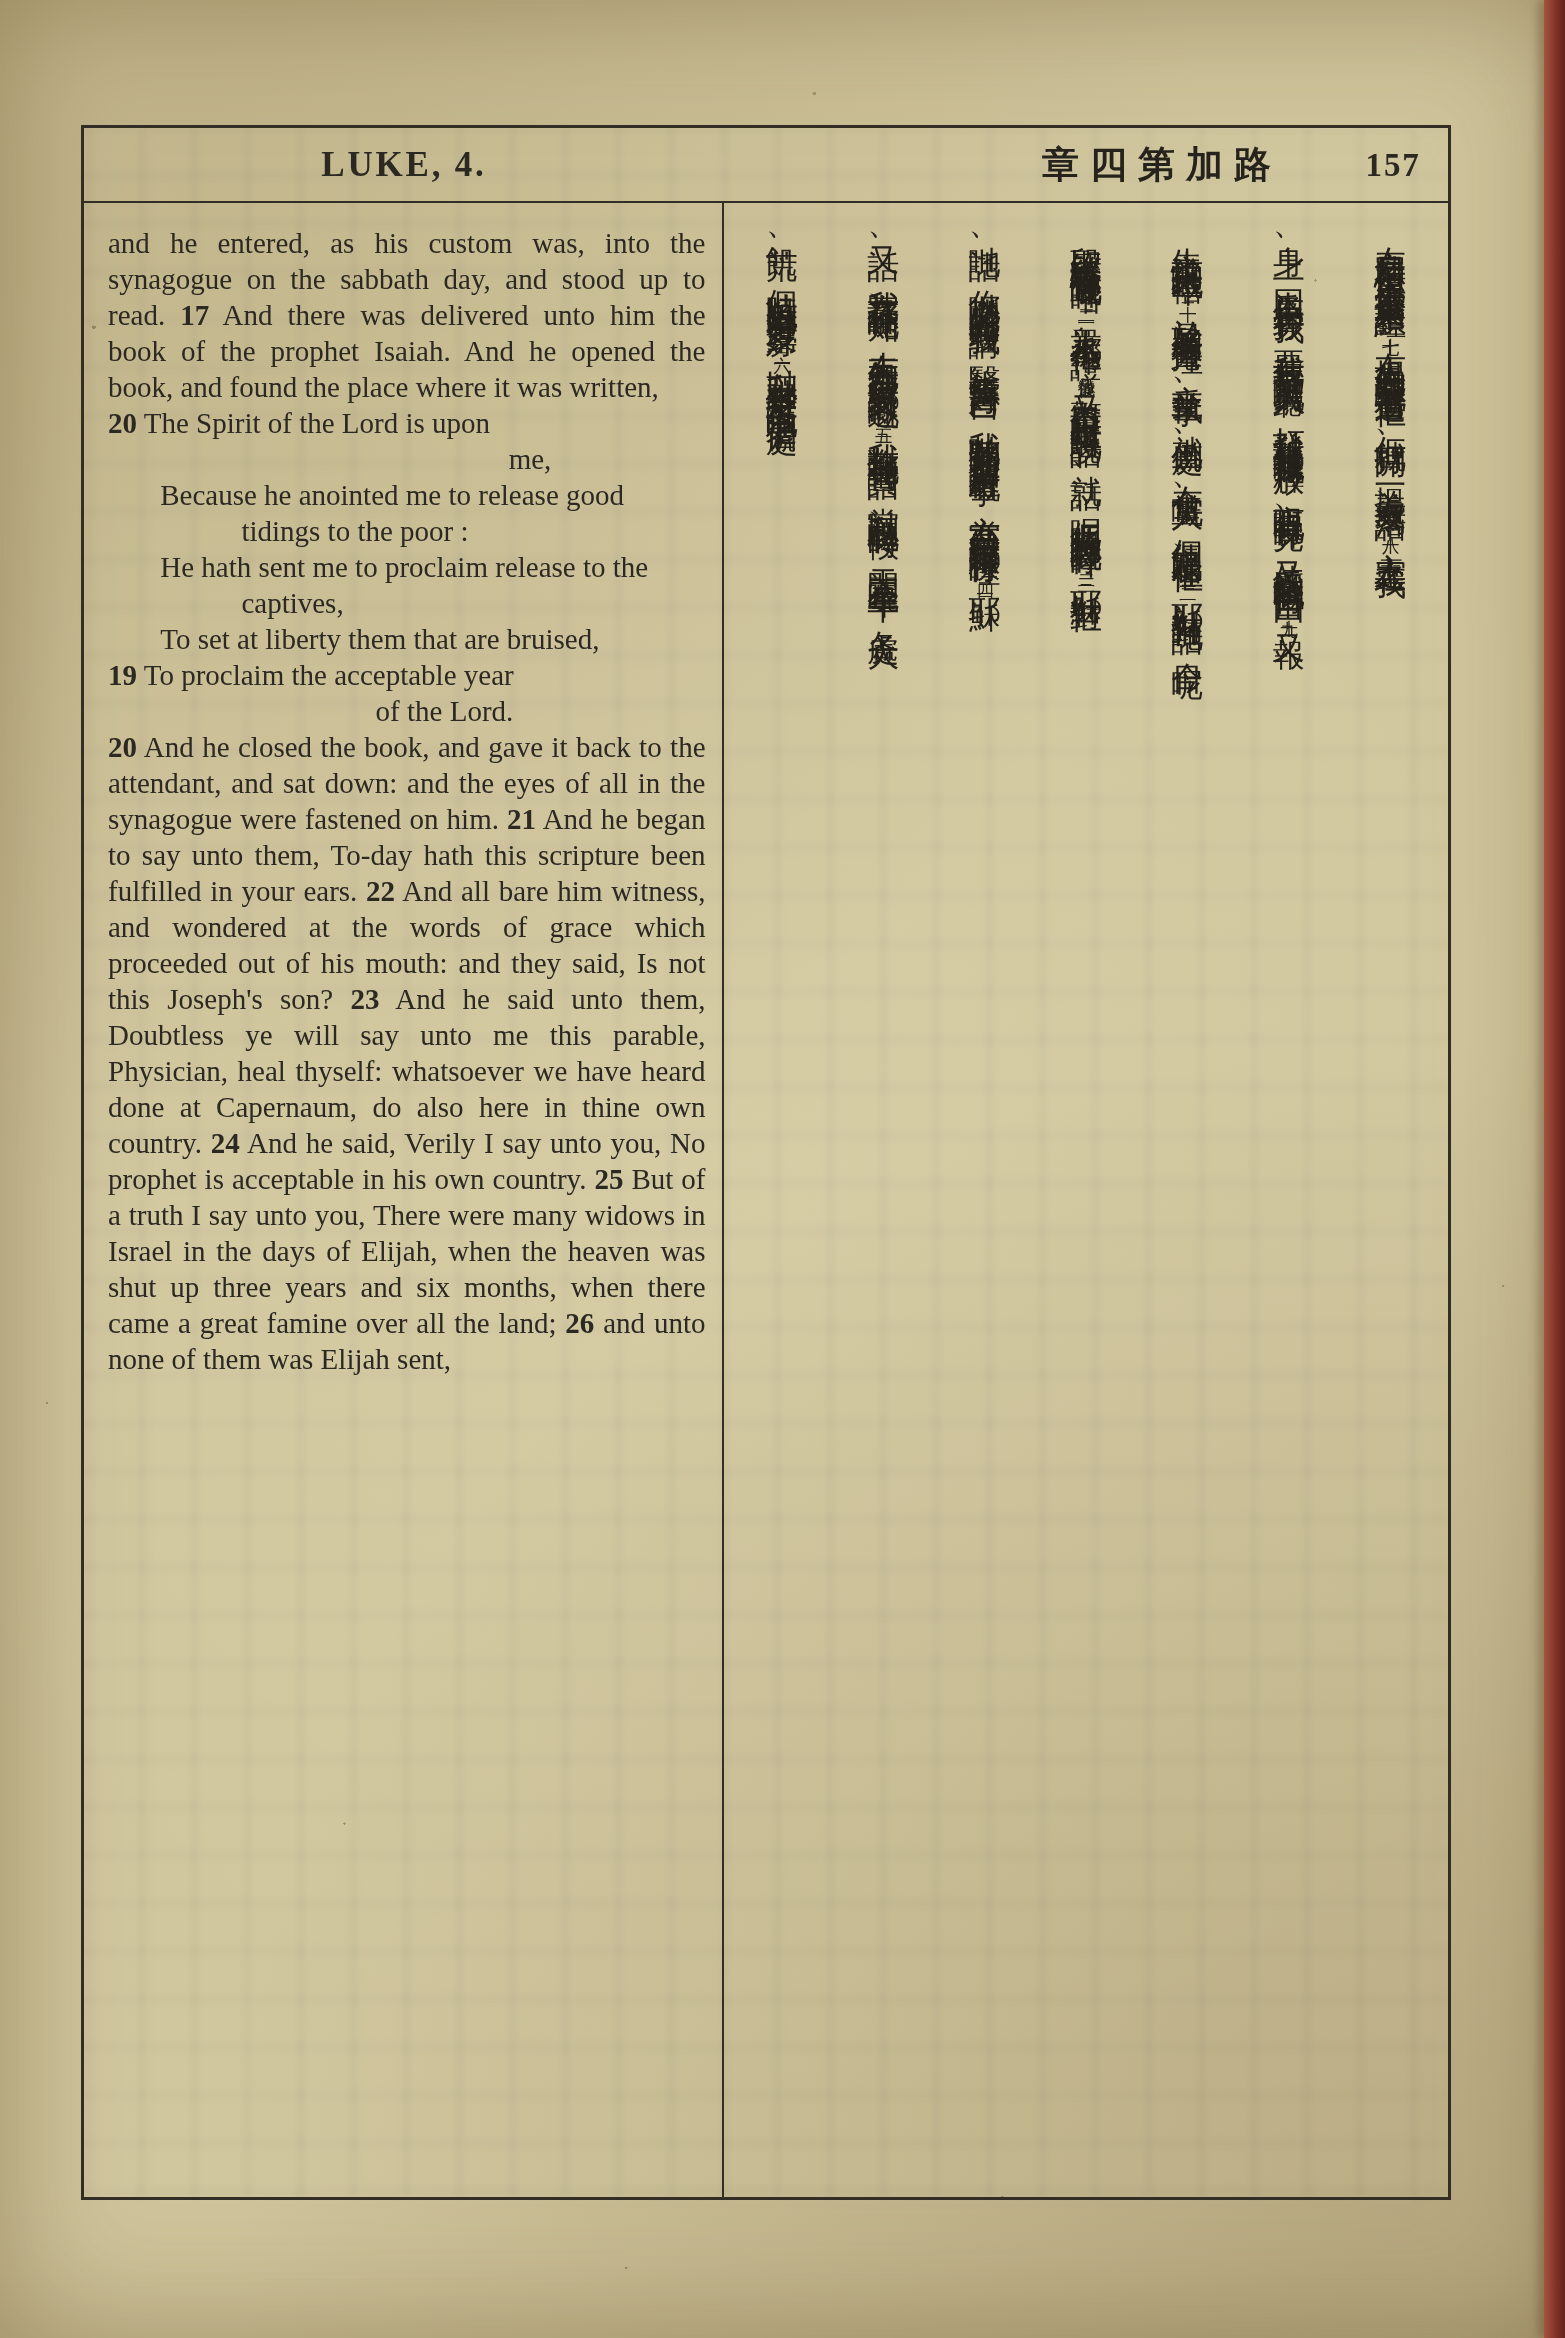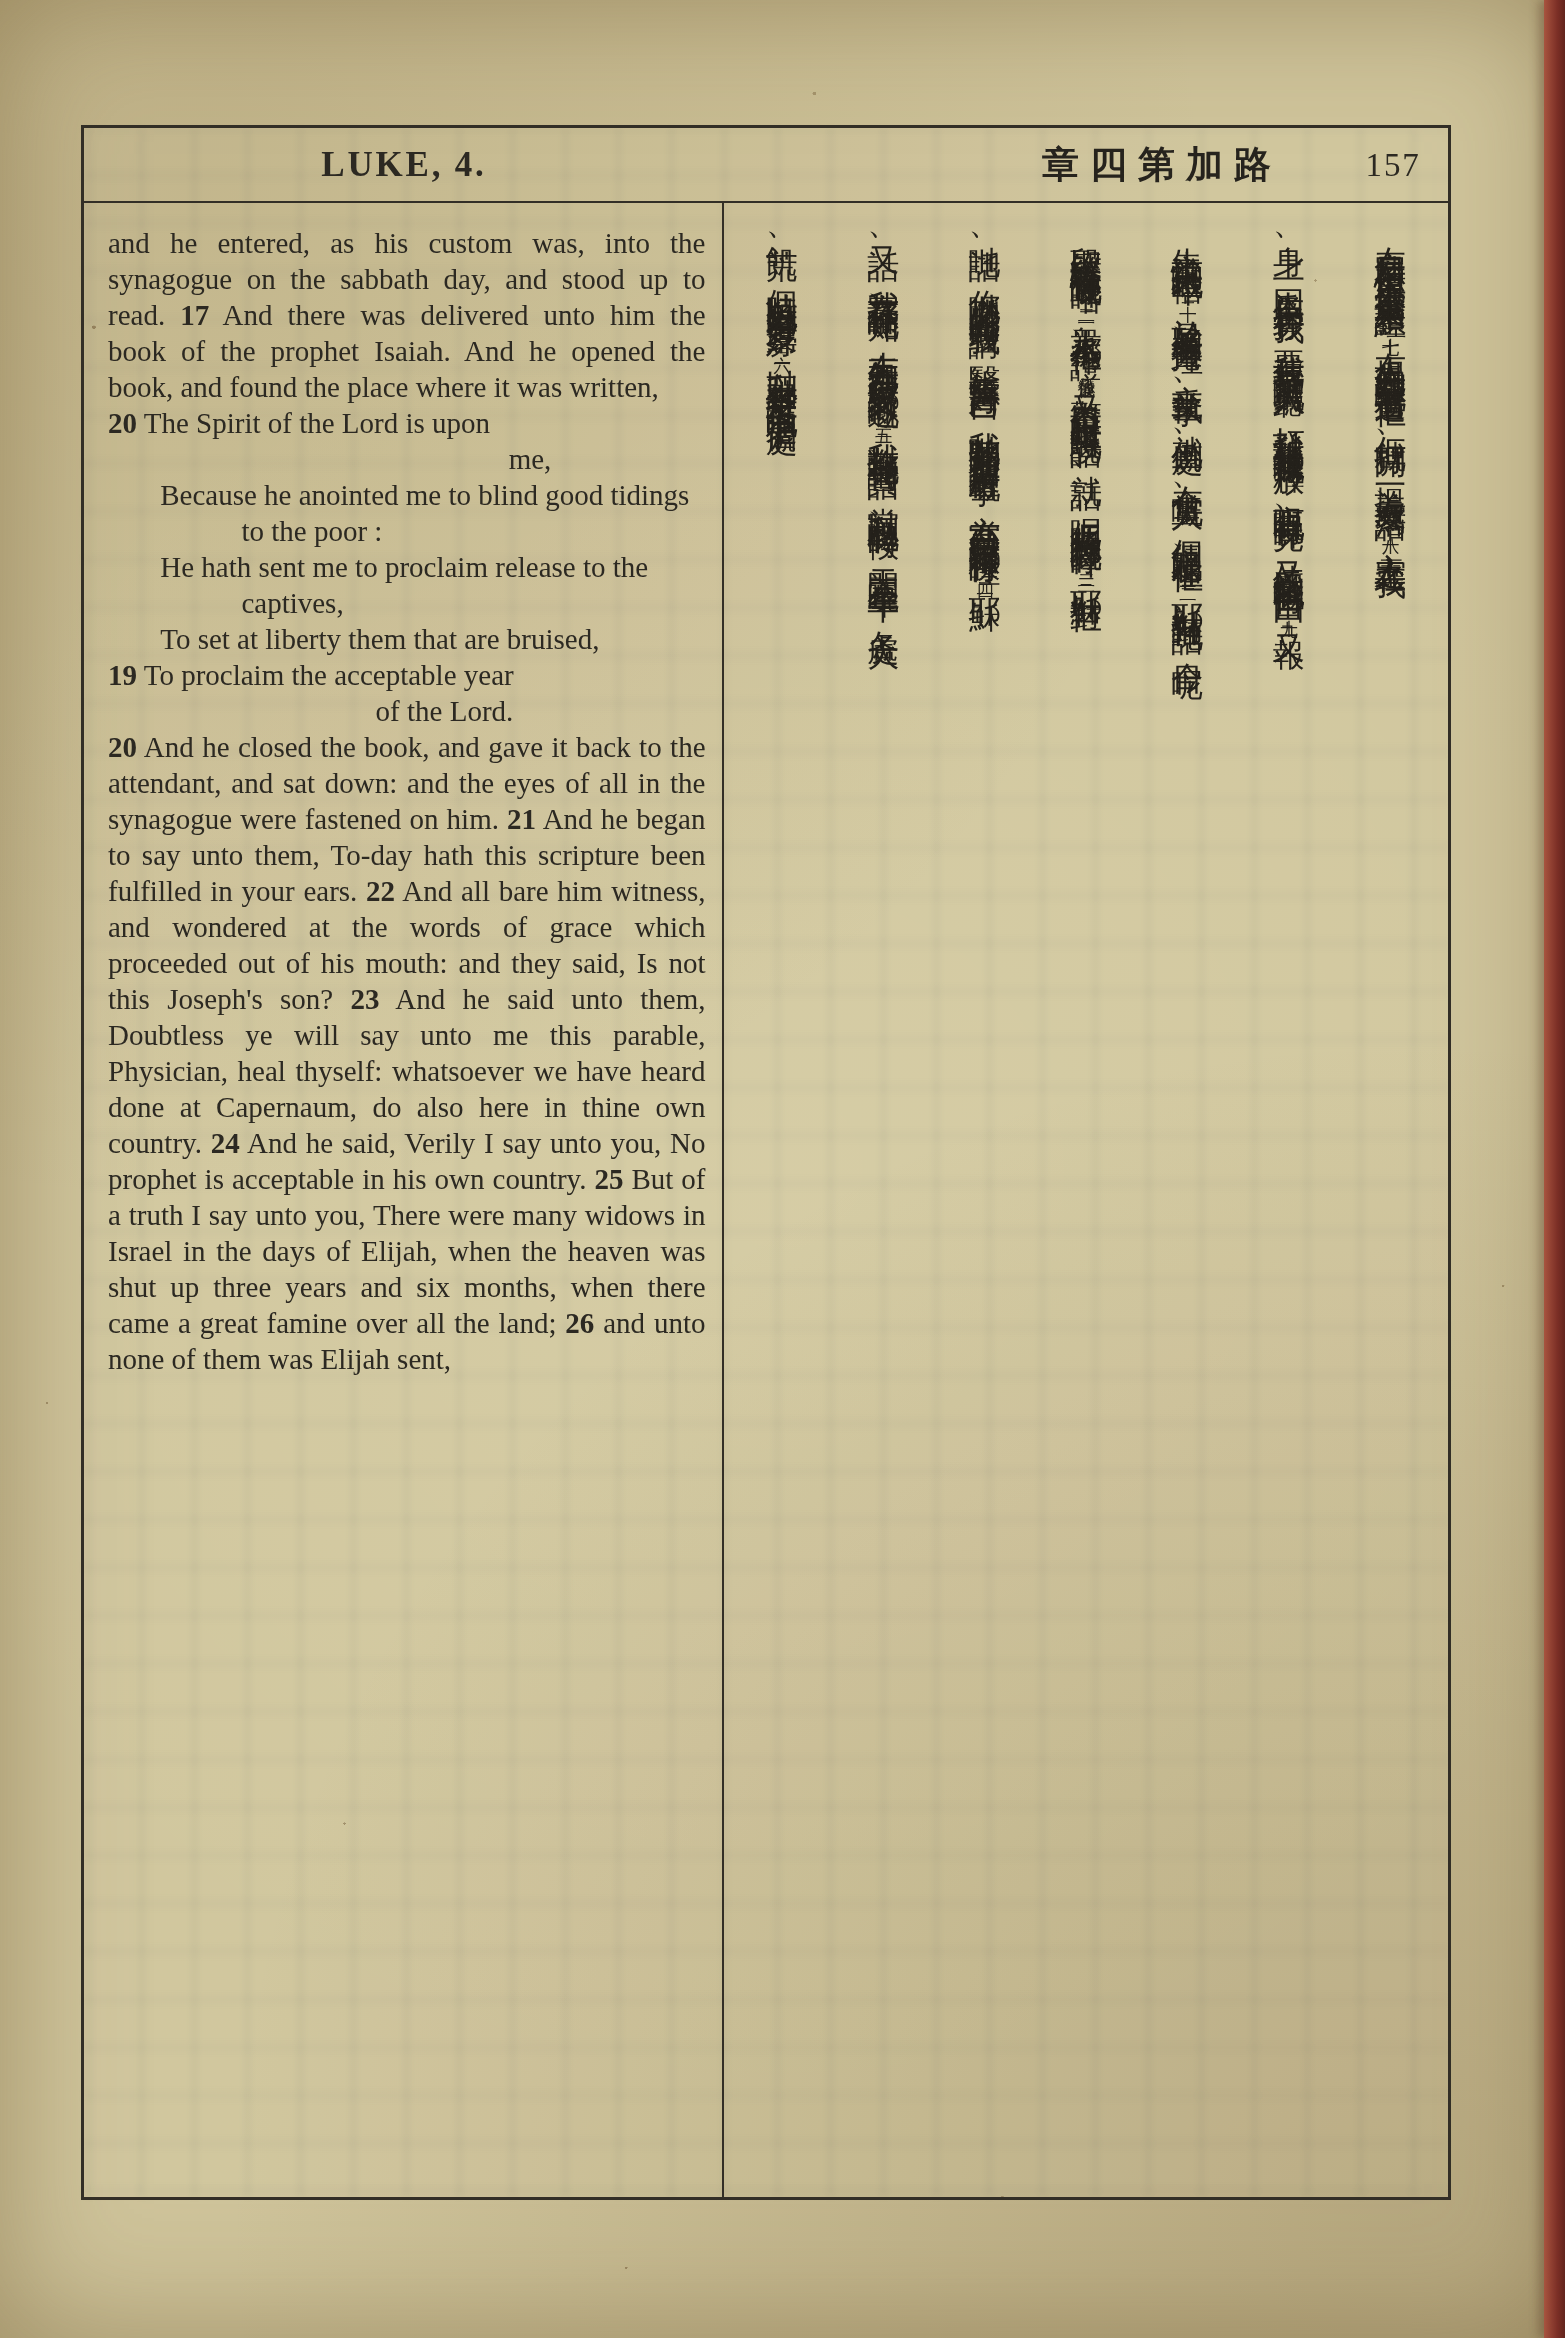--- a/index.html
+++ b/index.html
@@ -50,21 +50,21 @@
     position:absolute;left:320px;top:50%;transform:translate(-50%,-50%);
     font-weight:bold;font-size:35px;letter-spacing:2.8px;
   }
   .hdr-zh{
     position:absolute;left:1062px;top:50%;transform:translate(-50%,-50%);
     font-family:"DejaVu Sans",sans-serif;
     font-weight:bold;font-size:37px;letter-spacing:11px;color:#26231d;margin-left:16px;
   }
   .hdr-num{
     position:absolute;right:27.5px;top:50%;transform:translateY(-50%);
-    font-weight:normal;font-size:33px;letter-spacing:1.8px;
+    font-weight:bold;font-size:33px;letter-spacing:1.8px;
   }
   .body-row{
     display:flex;height:calc(100% - 75px);box-sizing:border-box;overflow:hidden;
   }
   .eng{
     width:638px;box-sizing:border-box;
     padding:22px 16.5px 14.7px 24px;
     font-size:29px;line-height:36px;
     overflow:hidden;position:relative;
   }
@@ -112,21 +112,21 @@
       <div class="hdr-luke">LUKE, 4.</div>
       <div class="hdr-zh">章四第加路</div>
       <div class="hdr-num">157</div>
     </div>
 
     <div class="body-row">
       <div class="eng">
           <p class="prose">and he entered, as his custom was, into the synagogue on the sabbath day, and stood up to read. <b>17</b> And there was delivered unto him the book of the prophet Isaiah. And he opened the book, and found the place where it was written,</p>
           <p class="vnum"><b>20</b> The Spirit of the Lord is upon</p>
           <p class="vdeep">me,</p>
-          <p class="vline">Because he anointed me to blind good tidings to the poor :</p>
+          <p class="vline">Because he anointed me to release good tidings to the poor :</p>
           <p class="vline">He hath sent me to proclaim release to the captives,</p>
           <p class="vline">To set at liberty them that are bruised,</p>
           <p class="vnum"><b>19</b> To proclaim the acceptable year</p>
           <p class="vdeep2">of the Lord.</p>
           <p class="prose"><b>20</b> And he closed the book, and gave it back to the attendant, and sat down: and the eyes of all in the synagogue were fastened on him. <b>21</b> And he began to say unto them, To-day hath this scripture been fulfilled in your ears. <b>22</b> And all bare him witness, and wondered at the words of grace which proceeded out of his mouth: and they said, Is not this Joseph's son? <b>23</b> And he said unto them, Doubtless ye will say unto me this parable, Physician, heal thyself: whatsoever we have heard done at Capernaum, do also here in thine own country. <b>24</b> And he said, Verily I say unto you, No prophet is acceptable in his own country. <b>25</b> But of a truth I say unto you, There were many widows in Israel in the days of Elijah, when the heaven was shut up three years and six months, when there came a great famine over all the land; <b>26</b> and unto none of them was Elijah sent,</p>
         </div>
       <div class="zh">
           <div class="zhcol"><span>在安息日照佢習慣入去會堂企處來讀聖經。</span><span class="zhsmall">十七</span><span>有人揭先知以賽亞嘅書遞過佢、佢就打開、搵着一處寫落話、</span><span class="zhsmall">十八</span><span>主之靈在我</span></div>
           <div class="zhcol"><span>身上、因爲佢用膏搽我、要我傳福音過貧窮嘅人聽、打發我報告被擄嘅得釋放、盲眼嘅得睇見、又使受壓制嘅得自由、</span><span class="zhsmall">十九</span><span>又報</span></div>
           <div class="zhcol"><span>告上帝悅納人嘅禧年。</span><span class="zhsmall">二十</span><span>於是將個卷書捲埋、交番執事、就坐倒處、在會堂嘅人、個個定眼睇住佢、</span><span class="zhsmall">二一</span><span>耶穌對佢哋話、今日呢</span></div>

